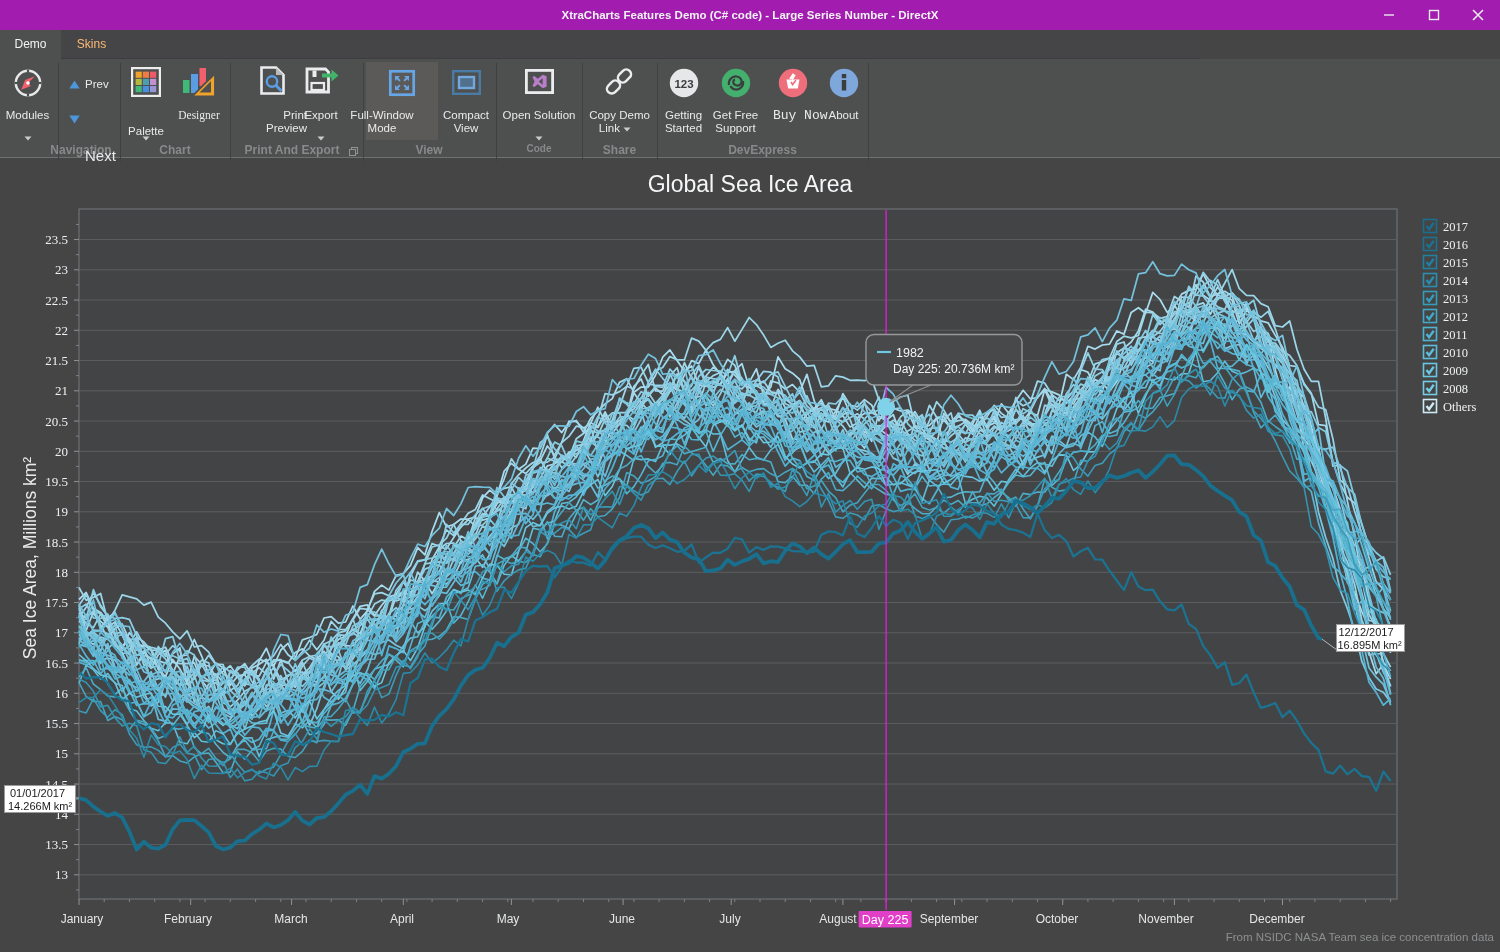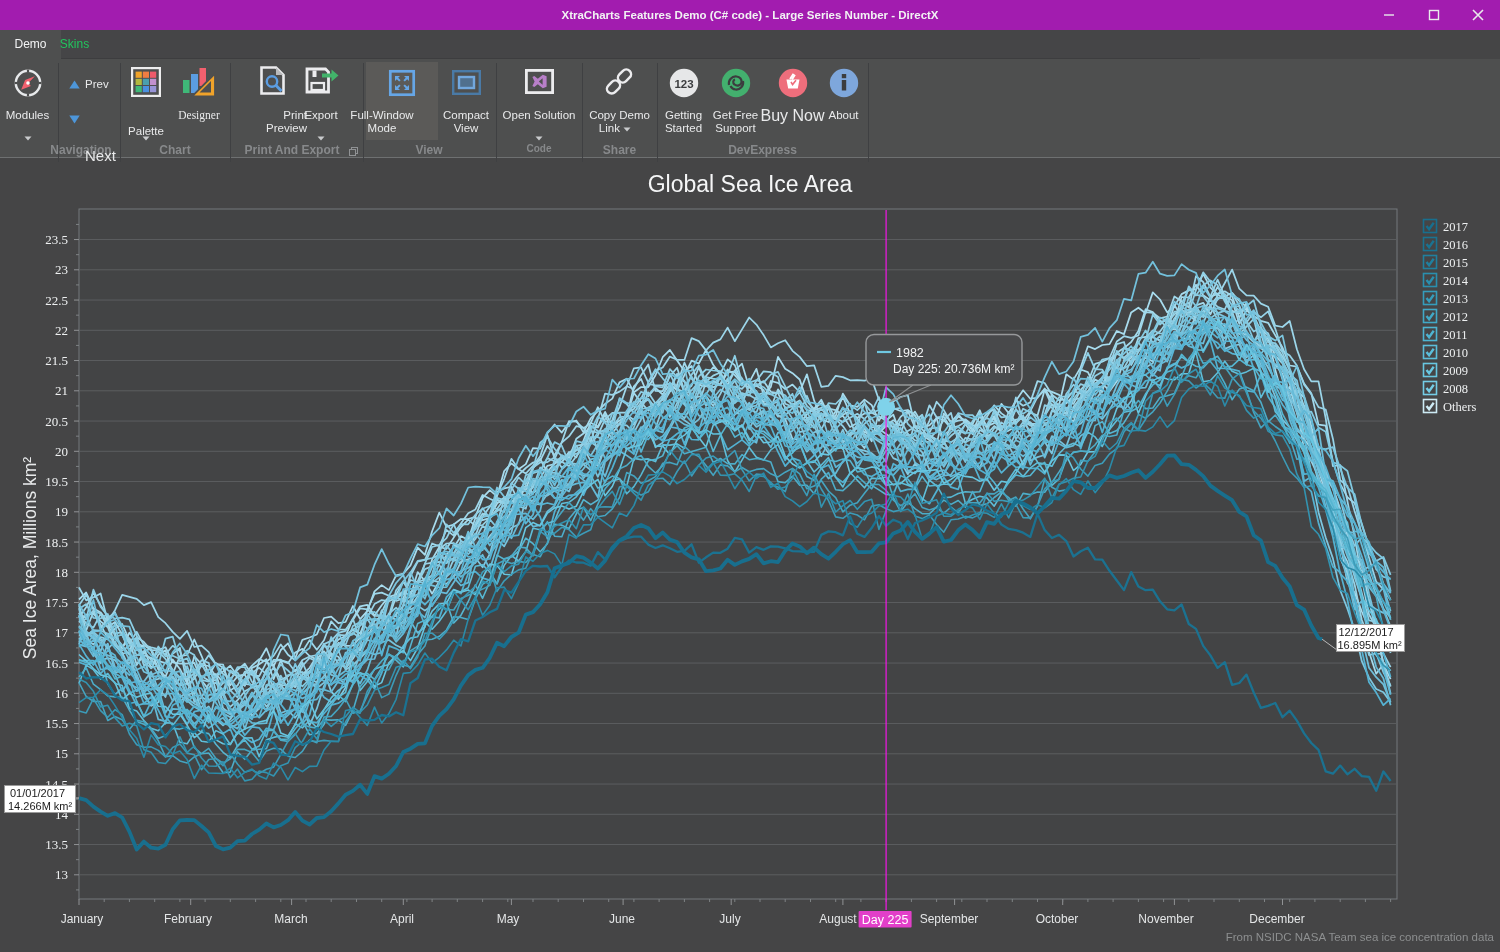--- a/index.html
+++ b/index.html
@@ -12,21 +12,21 @@
 <div class="titlebar">
     <div class="title">XtraCharts Features Demo (C# code) - Large Series Number - DirectX</div>
 <svg style="position:absolute;left:1383px;top:0" width="110" height="30" viewBox="0 0 110 30">
 <line x1="1" y1="15" x2="11" y2="15" stroke="#e9eaeb" stroke-width="1.4"></line>
 <rect x="46.5" y="10.5" width="9" height="9" fill="none" stroke="#e9eaeb" stroke-width="1.4"></rect>
 <path d="M90 10 L100 20 M100 10 L90 20" stroke="#e9eaeb" stroke-width="1.6"></path>
 </svg>
   </div>
 <div class="tabrow">
     <div class="tab" style="left:0;width:61px;background:#4e4f4f;color:#f2f3f4">Demo</div>
-<div class="tab" style="left:46px;width:57px;color:#22c55e">Skins</div>
+<div class="tab" style="left:63px;width:57px;color:#fdba74">Skins</div>
   </div>
 <div class="ribbon">
     <div style="position:absolute;left:366px;top:3px;width:72px;height:78px;background:#5b5a58"></div>
     <div style="position:absolute;left:57.5px;top:4px;width:1px;height:99px;background:#3f4042"></div>
     <div style="position:absolute;left:120.0px;top:4px;width:1px;height:99px;background:#3f4042"></div>
     <div style="position:absolute;left:230.0px;top:4px;width:1px;height:99px;background:#3f4042"></div>
     <div style="position:absolute;left:363.0px;top:4px;width:1px;height:99px;background:#3f4042"></div>
     <div style="position:absolute;left:495.5px;top:4px;width:1px;height:99px;background:#3f4042"></div>
     <div style="position:absolute;left:582.0px;top:4px;width:1px;height:99px;background:#3f4042"></div>
     <div style="position:absolute;left:657.0px;top:4px;width:1px;height:99px;background:#3f4042"></div>
@@ -146,21 +146,21 @@
 <path d="M8 17 C7 12 11 8 15.5 8.5 C19 9 21 11.5 20.5 14.5 C20 17.5 16 18.5 13.5 16.5 C11.5 15 12 12 14 11.5" fill="none" stroke="#3c3d3f" stroke-width="2.2"></path>
 <path d="M22 13 C23 18 19 22 14.5 21.5 C12 21.2 10.3 19.8 9.5 18" fill="none" stroke="#3c3d3f" stroke-width="2.2"></path>
     </svg>
     <div style="position:absolute;font-family:'Liberation Sans';font-size:11.5px;color:#e9eaeb;text-align:center;line-height:13px;left:700.5px;top:50px;width:70px;">Get Free<br>Support</div>
     <svg style="position:absolute;left:778.0px;top:9.0px" width="30" height="30" viewBox="0 0 30 30">
       <circle cx="15" cy="15" r="14.2" fill="#ee6e7c"></circle>
 <path d="M8.5 11.5 L21.5 11.5 L19.8 20.5 L10.2 20.5 Z" fill="#ffffff"></path>
 <path d="M12 11 L15 6.5 L16.5 7.5 L14 11.5" fill="none" stroke="#ffffff" stroke-width="1.8"></path>
 <path d="M13 14 l1.6 2.6 l3.4 -4.4" fill="none" stroke="#ee6e7c" stroke-width="1.6"></path>
     </svg>
-    <div style="position:absolute;font-family:Liberation Sans, sans-serif;font-size:16px;color:#e9eaeb;text-align:center;line-height:13px;left:757.5px;top:50px;width:70px;">Buy Now</div>
+    <div style="position:absolute;font-family:Liberation Mono, monospace;font-size:13px;color:#e9eaeb;text-align:right;line-height:13px;left:757.5px;top:50px;width:70px;">Buy Now</div>
     <svg style="position:absolute;left:829.0px;top:9.0px" width="30" height="30" viewBox="0 0 30 30">
       <circle cx="15" cy="15" r="14.2" fill="#7ea7dc"></circle>
 <rect x="12.8" y="12" width="4.4" height="10.5" fill="#3c3d3f"></rect>
 <rect x="12.8" y="6" width="4.4" height="4.2" fill="#3c3d3f"></rect>
     </svg>
     <div style="position:absolute;font-family:'Liberation Sans';font-size:11.5px;color:#e9eaeb;text-align:center;line-height:13px;left:813.5px;top:50px;width:60px;">About</div>
   </div>
 <svg id="chart" width="1500" height="952" viewBox="0 0 1500 952" style="position:absolute;left:0;top:0">
     <rect x="79.0" y="209.0" width="1318.0" height="690.0" fill="#434445" stroke="#75797c" stroke-width="1"></rect>
     <line x1="80.0" y1="874.80" x2="1396.0" y2="874.80" stroke="#5c5e60" stroke-width="1"></line>

